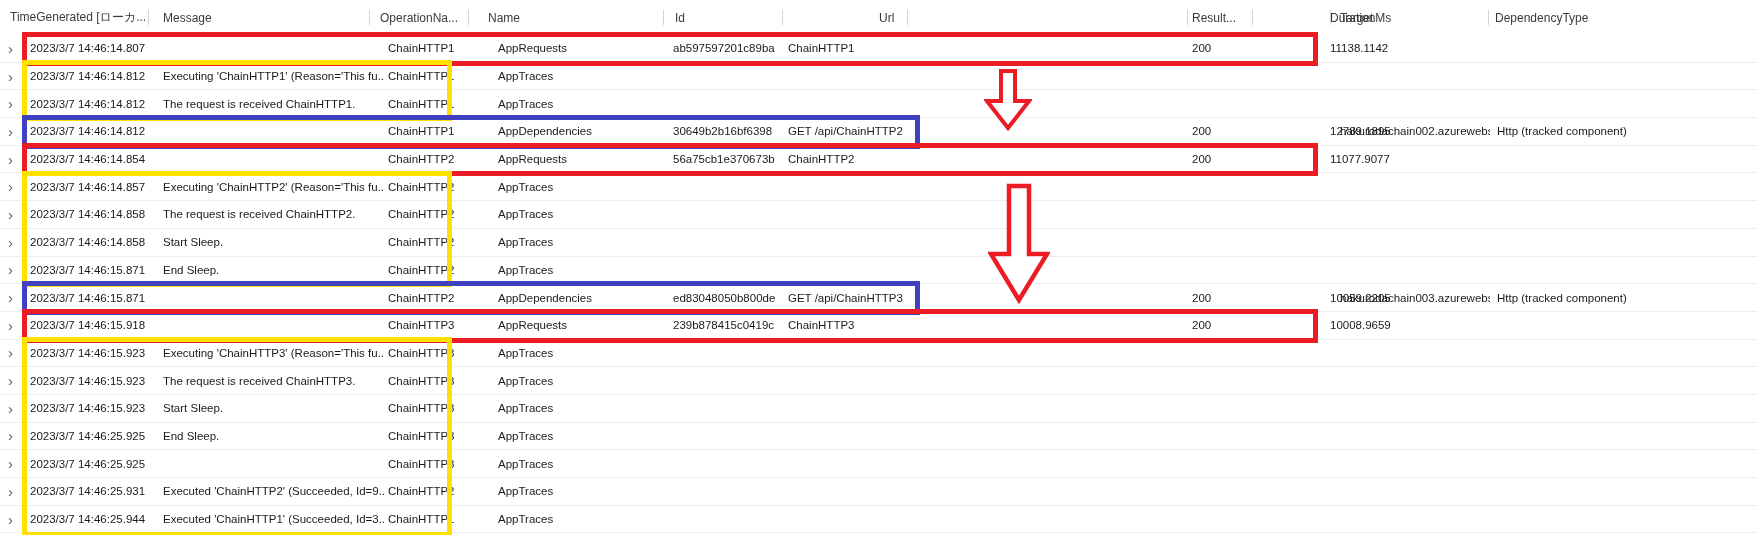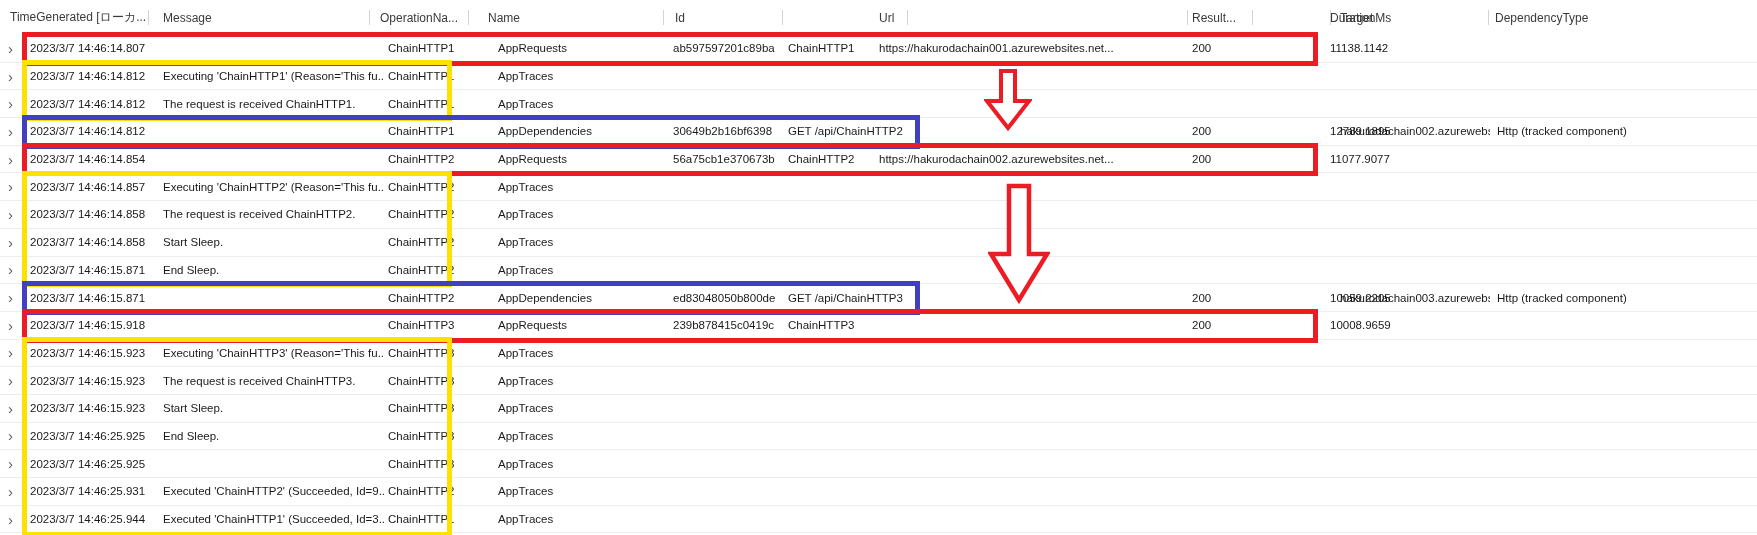--- a/index.html
+++ b/index.html
@@ -71,21 +71,20 @@
     </div>
   <div class="gbody" id="gbody">
       <div class="row">
     <span class="chev">›</span>
     <span class="cell c-time">2023/3/7 14:46:14.807</span>
     <span class="cell c-message"></span>
     <span class="cell c-operation">ChainHTTP1</span>
     <span class="cell c-type">AppRequests</span>
     <span class="cell c-id">ab597597201c89ba</span>
     <span class="cell c-name">ChainHTTP1</span>
-    <span class="cell c-url">https://hakurodachain001.azurewebsites.net...</span>
     <span class="cell c-result">200</span>
     <span class="cell c-duration">11138.1142</span>
     <span class="cell c-target"></span>
     <span class="cell c-dependency_type"></span>
   </div>
       <div class="row">
     <span class="chev">›</span>
     <span class="cell c-time">2023/3/7 14:46:14.812</span>
     <span class="cell c-message">Executing 'ChainHTTP1' (Reason='This fu...</span>
     <span class="cell c-operation">ChainHTTP1</span>
@@ -127,21 +126,20 @@
     <span class="cell c-dependency_type">Http (tracked component)</span>
   </div>
       <div class="row">
     <span class="chev">›</span>
     <span class="cell c-time">2023/3/7 14:46:14.854</span>
     <span class="cell c-message"></span>
     <span class="cell c-operation">ChainHTTP2</span>
     <span class="cell c-type">AppRequests</span>
     <span class="cell c-id">56a75cb1e370673b</span>
     <span class="cell c-name">ChainHTTP2</span>
-    <span class="cell c-url">https://hakurodachain002.azurewebsites.net...</span>
     <span class="cell c-result">200</span>
     <span class="cell c-duration">11077.9077</span>
     <span class="cell c-target"></span>
     <span class="cell c-dependency_type"></span>
   </div>
       <div class="row">
     <span class="chev">›</span>
     <span class="cell c-time">2023/3/7 14:46:14.857</span>
     <span class="cell c-message">Executing 'ChainHTTP2' (Reason='This fu...</span>
     <span class="cell c-operation">ChainHTTP2</span>

